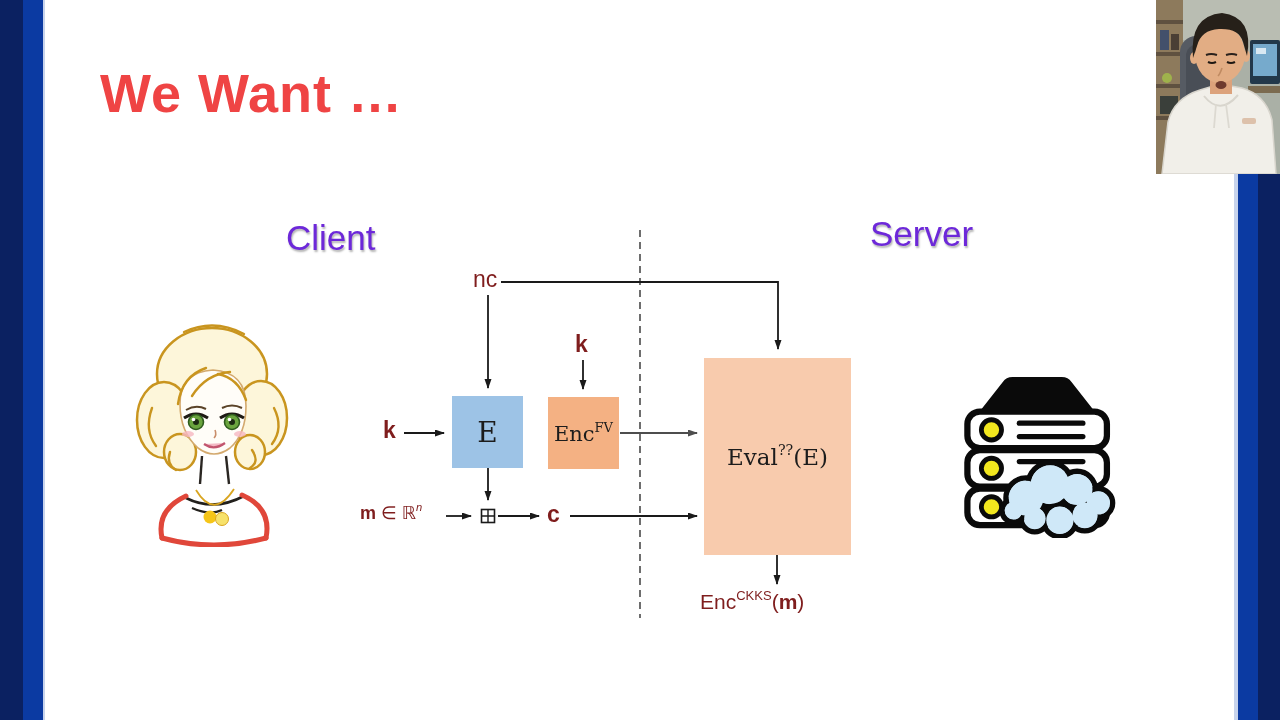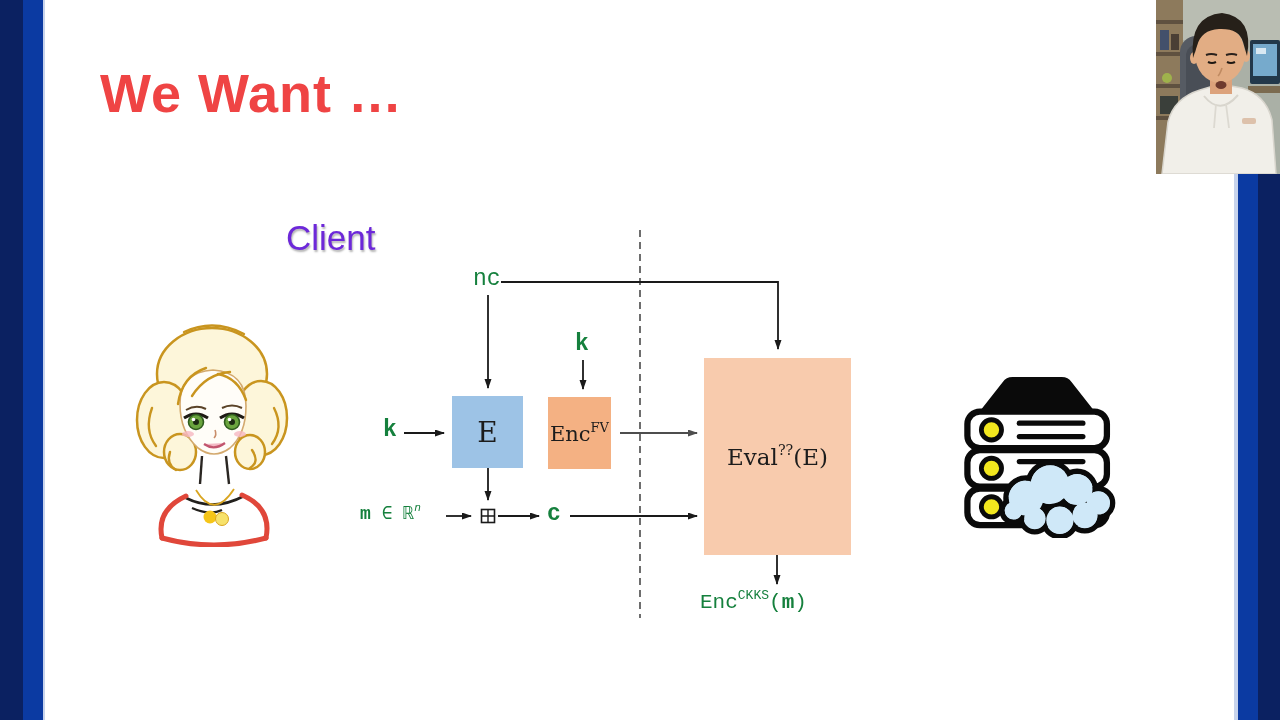--- a/index.html
+++ b/index.html
@@ -26,26 +26,26 @@
   .client-pos{left:286px;top:218px;}
   .server-pos{left:870px;top:214px;}
 
   .connectors{position:absolute;left:0;top:0;pointer-events:none;}
 
   .dbox{
     position:absolute;display:flex;align-items:center;justify-content:center;
     font-family:"DejaVu Serif","DejaVu Sans",serif;color:#1c1c1c;
   }
   .box-e{left:452px;top:396px;width:71px;height:72px;background:#9dc3e6;font-size:28px;}
-  .box-encfv{left:548px;top:397px;width:63px;height:72px;background:#f4b183;font-size:21px;}
+  .box-encfv{left:548px;top:397px;width:71px;height:72px;background:#f4b183;font-size:21px;}
   .box-eval{left:704px;top:358px;width:147px;height:197px;background:#f8cbad;font-size:23px;}
 
   .mathlbl{
-    position:absolute;font-family:Liberation Mono, monospace;
-    color:#15803d;white-space:nowrap;
+    position:absolute;font-family:Liberation Sans, sans-serif;
+    color:#7f1d1d;white-space:nowrap;
   }
   .lbl-nc{left:473px;top:266px;font-size:23px;}
   .lbl-k-left{left:383px;top:417px;font-size:23px;font-weight:bold;}
   .lbl-k-top{left:575px;top:331px;font-size:23px;font-weight:bold;}
   .lbl-m{left:360px;top:502px;font-size:18px;}
   .lbl-c{left:547px;top:501px;font-size:23px;font-weight:bold;}
   .lbl-out{left:700px;top:589px;width:170px;text-align:left;font-size:21px;}
   sup.sp{font-size:0.62em;position:relative;top:-0.05em;}
   .bold{font-weight:bold;}
   .ital{font-style:italic;}
@@ -60,20 +60,21 @@
   <div class="stripe s-l-navy"></div>
   <div class="stripe s-l-blue"></div>
   <div class="stripe s-l-light"></div>
   <div class="stripe s-r-light"></div>
   <div class="stripe s-r-blue"></div>
   <div class="stripe s-r-navy"></div>
 
   <div class="title">We Want …</div>
 
   <div class="section-label client-pos">Client</div>
+  <div class="section-label server-pos">Server</div>
 
   <svg class="connectors" width="1280" height="720">
     <defs>
       <marker id="arrB" markerUnits="userSpaceOnUse" markerWidth="12" markerHeight="9" refX="9" refY="3.5" orient="auto">
         <path d="M0,0 L10,3.5 L0,7 Z" fill="#1a1a1a"></path>
       </marker>
       <marker id="arrG" markerUnits="userSpaceOnUse" markerWidth="12" markerHeight="9" refX="9" refY="3.5" orient="auto">
         <path d="M0,0 L10,3.5 L0,7 Z" fill="#4d4d4d"></path>
       </marker>
     </defs>

